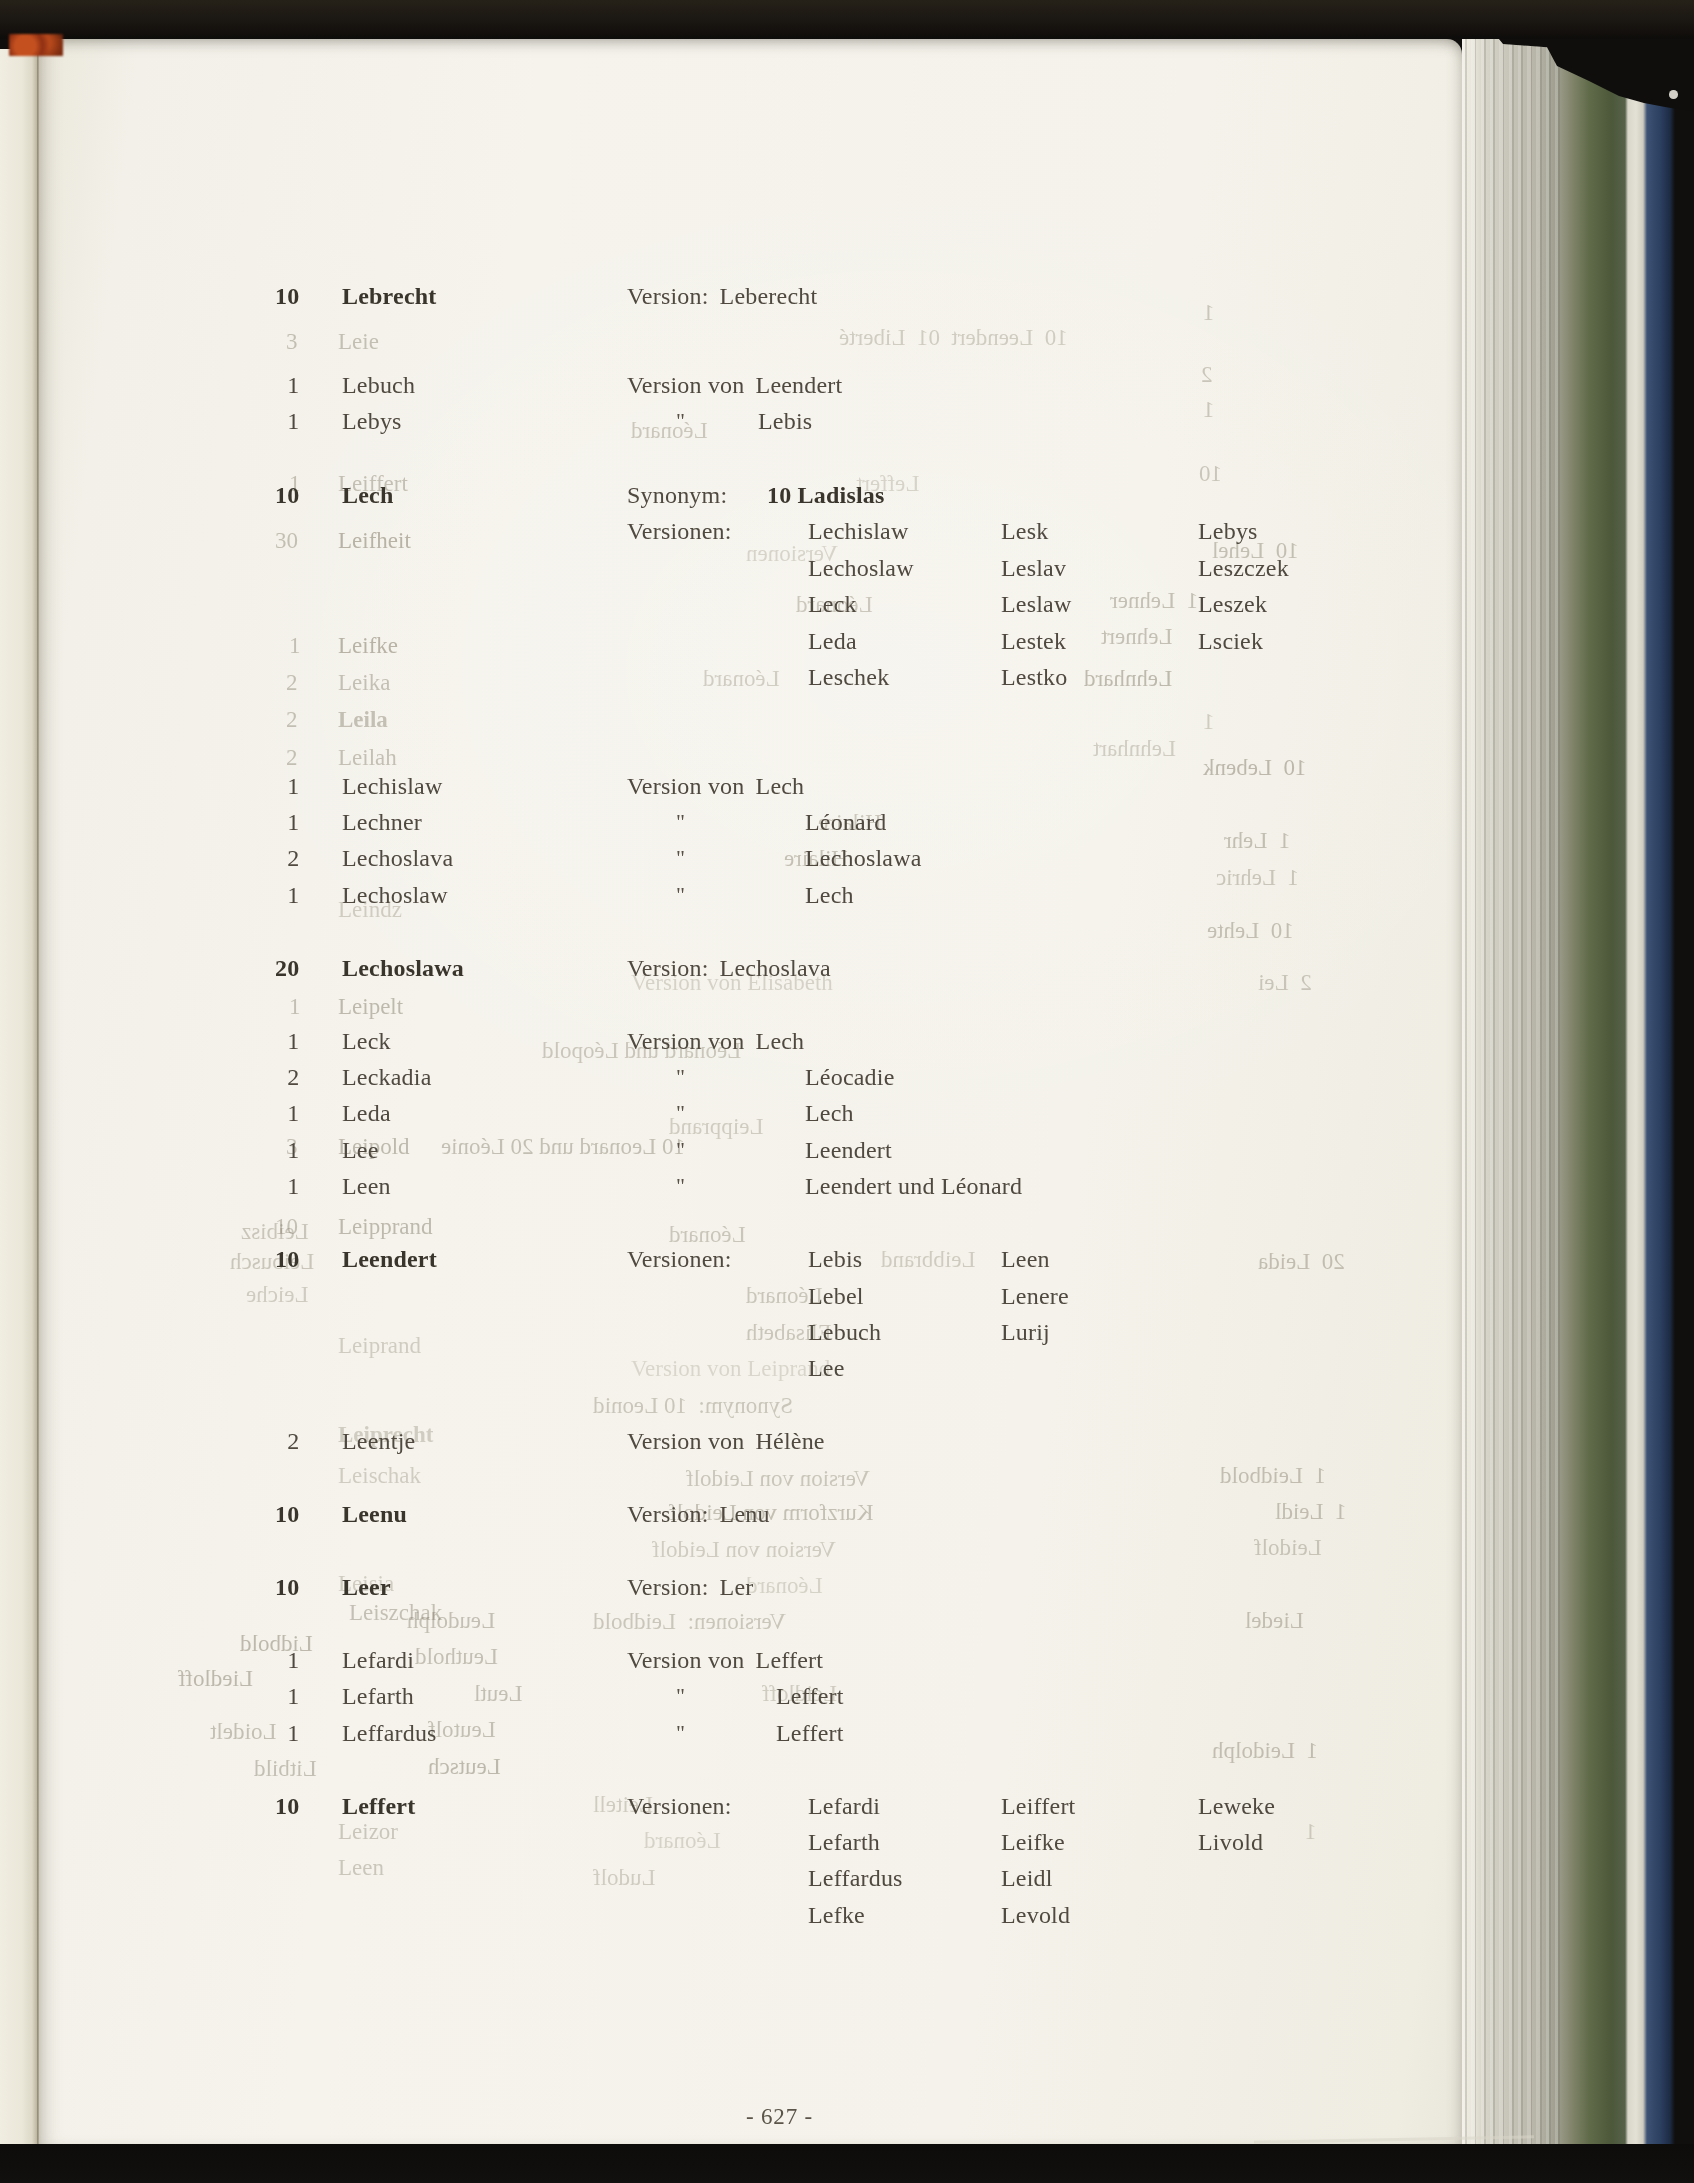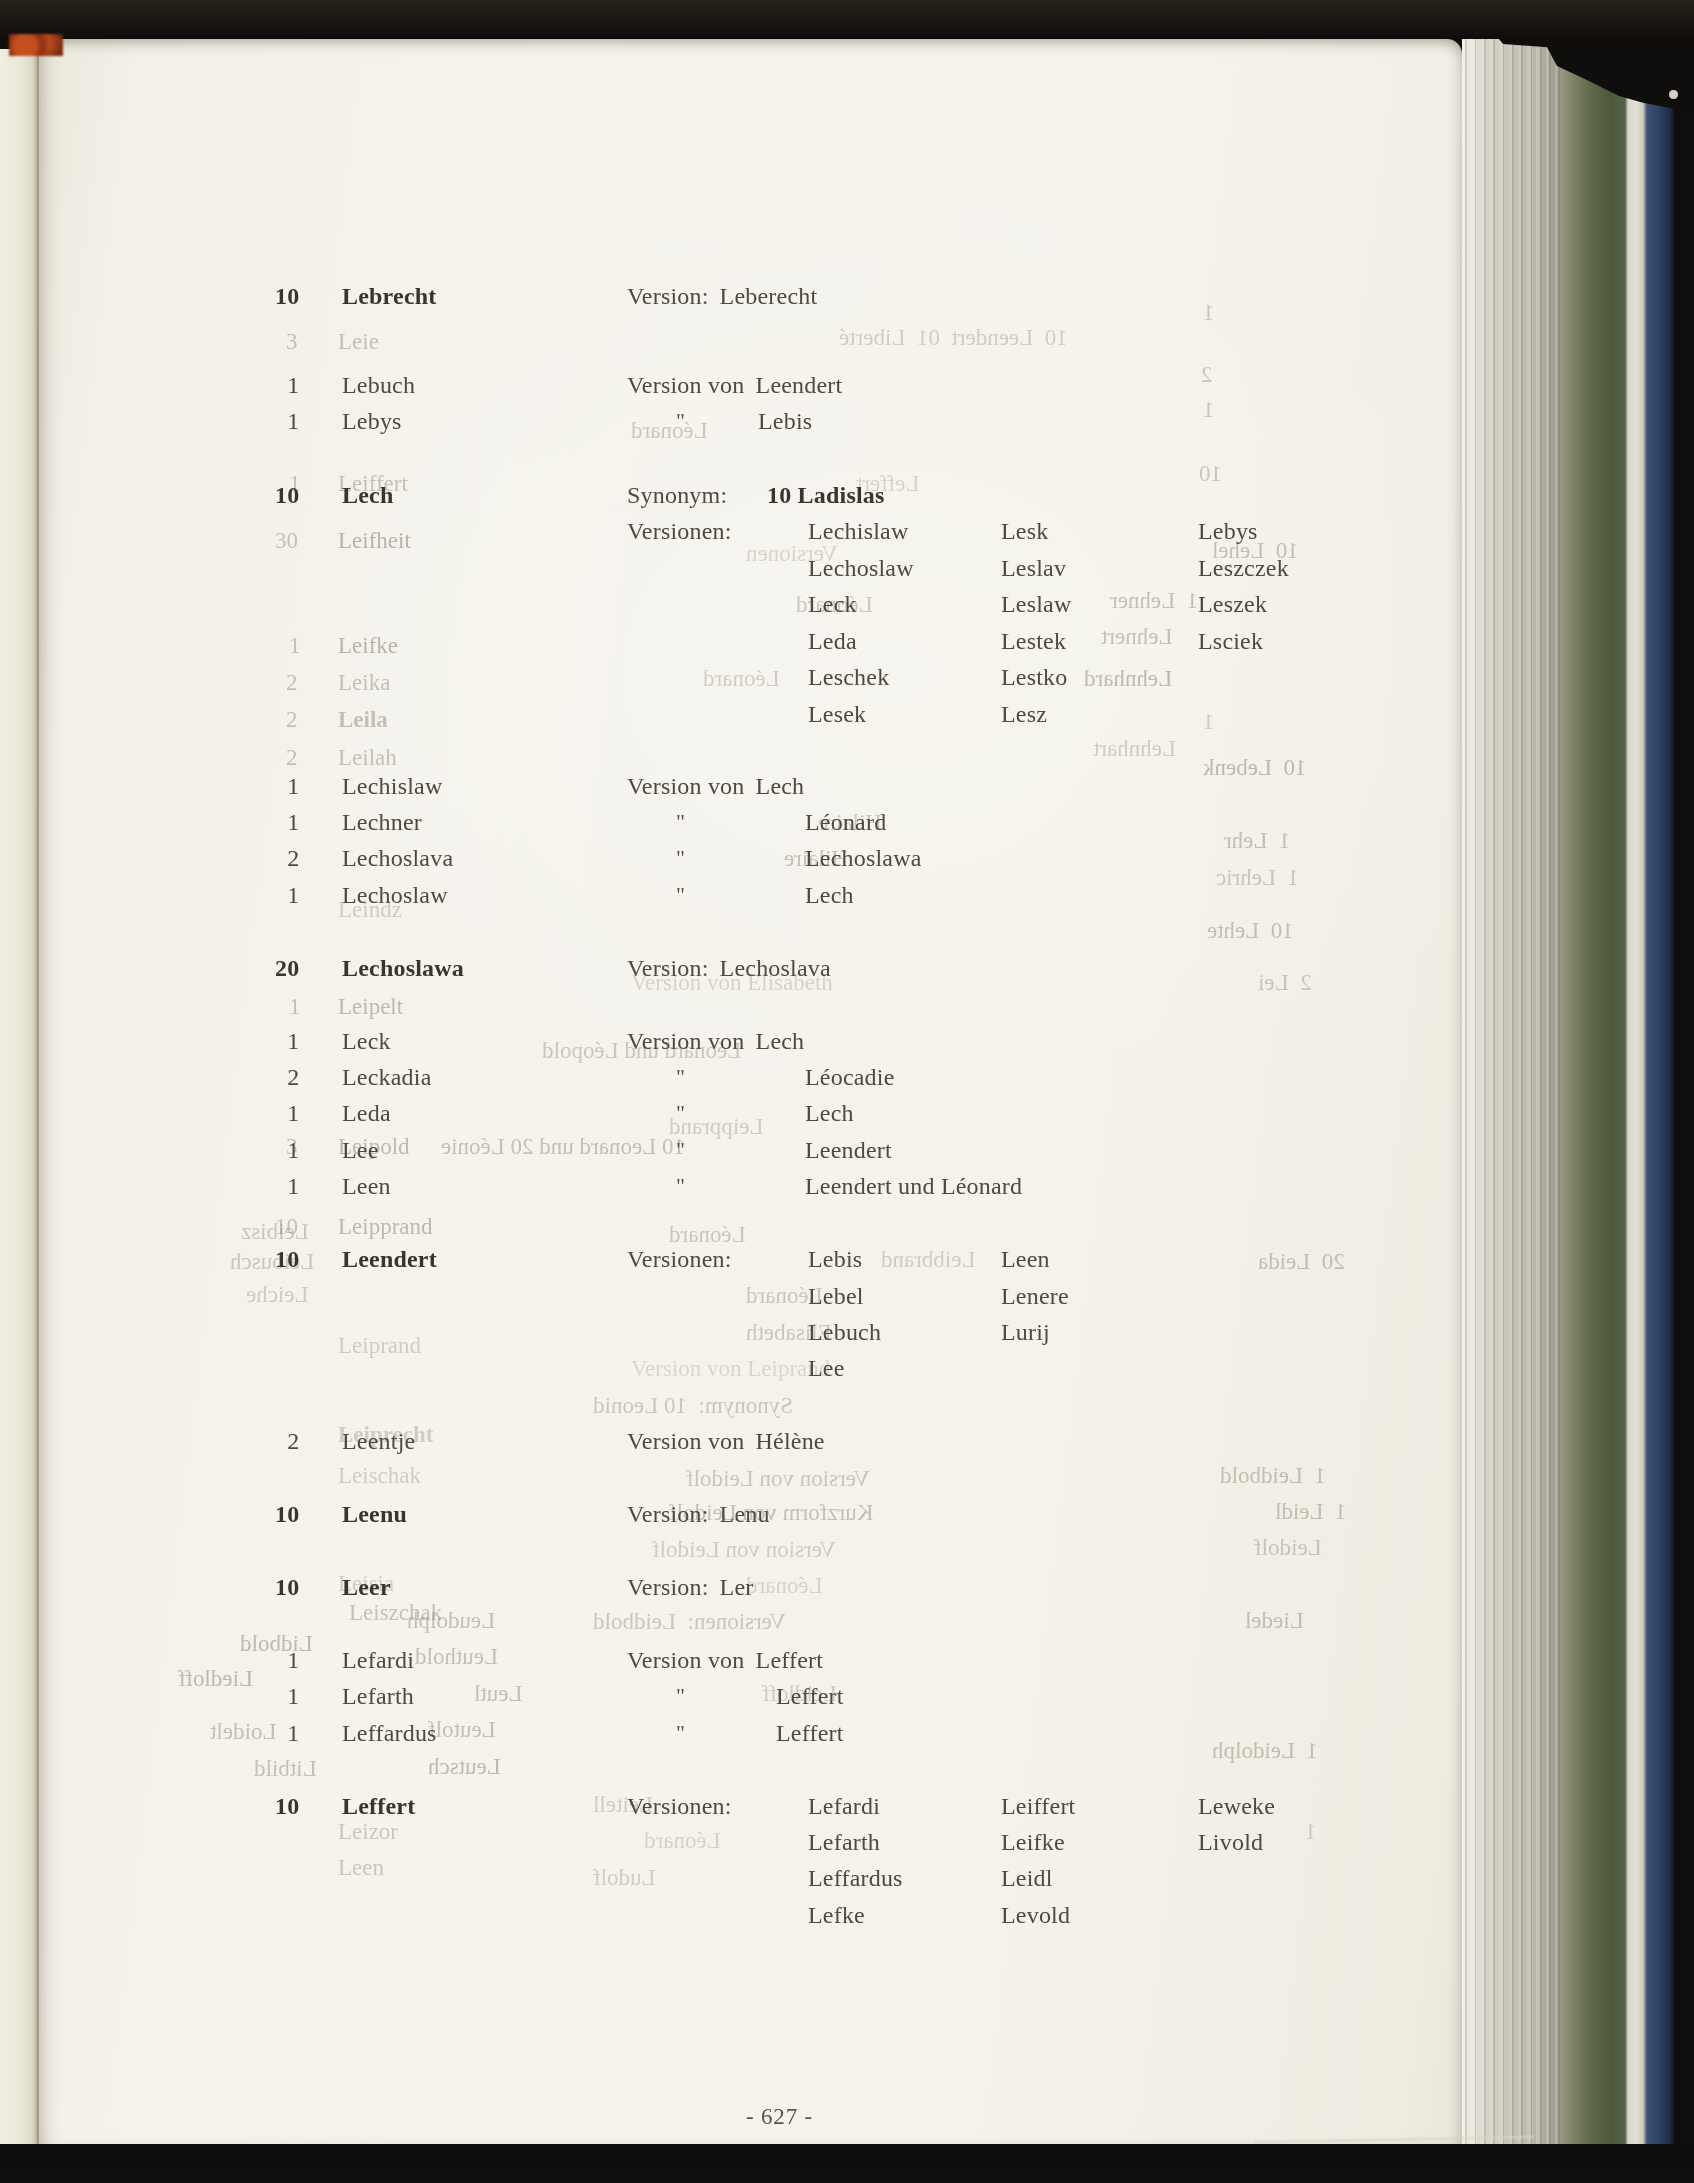--- a/index.html
+++ b/index.html
@@ -253,24 +253,20 @@
     </div>
     <div class="line" style="top:623px">
       <span class="v1">Leda</span>
       <span class="v2">Lestek</span>
       <span class="v3">Lsciek</span>
     </div>
     <div class="line" style="top:659px">
       <span class="v1">Leschek</span>
       <span class="v2">Lestko</span>
     </div>
-    <div class="line" style="top:696px">
-      <span class="v1">Lesek</span>
-      <span class="v2">Lesz</span>
-    </div>
 
     <div class="line" style="top:768px">
       <span class="cnt">1</span>
       <span class="name">Lechislaw</span>
       <span class="rel"><span>Version von</span><span class="gap">Lech</span></span>
     </div>
 
     <div class="line" style="top:804px">
       <span class="cnt">1</span>
       <span class="name">Lechner</span>

